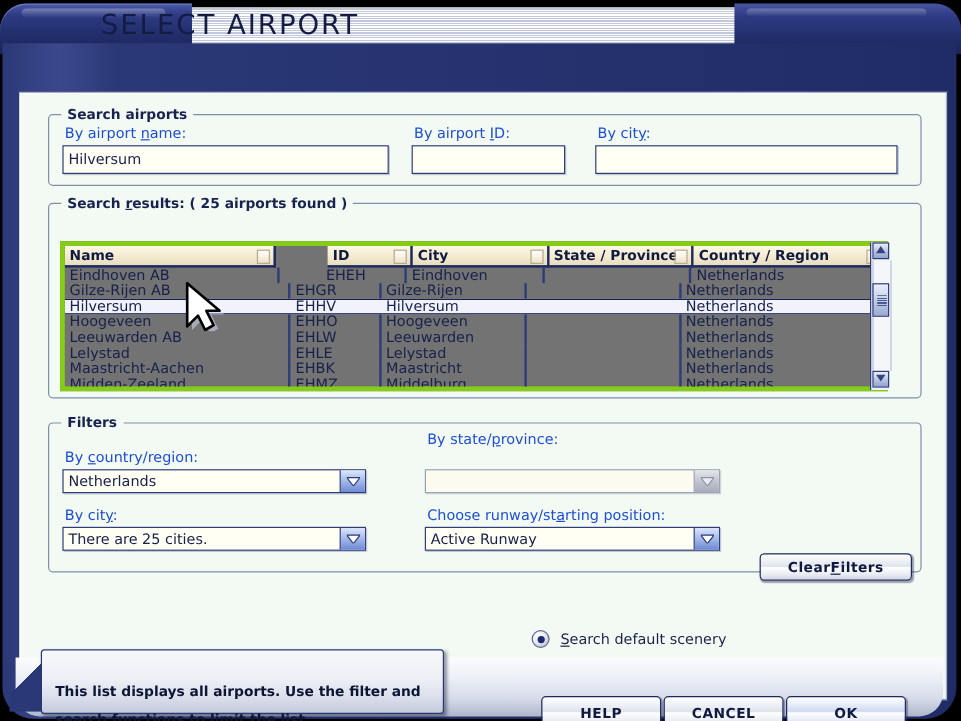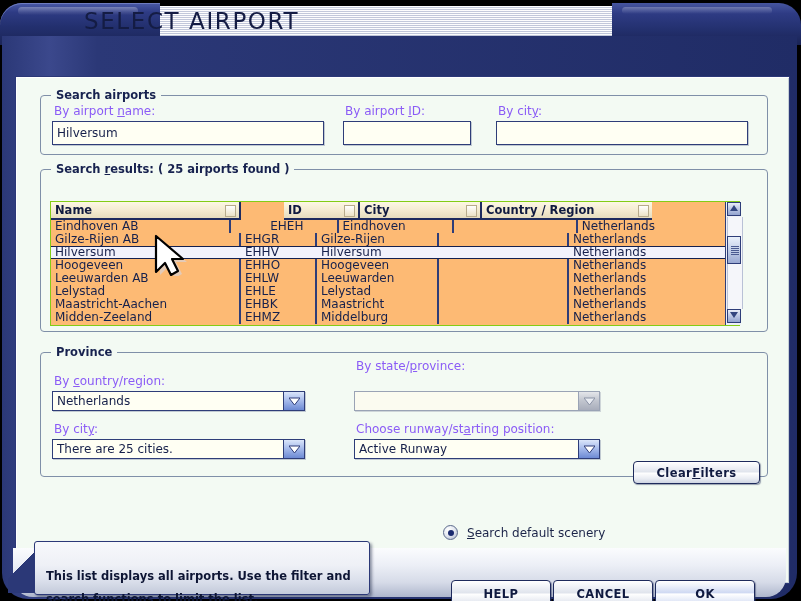--- a/index.html
+++ b/index.html
@@ -85,42 +85,42 @@
     position: absolute; top: -8px; left: 10px;
     background: #f3faf3;
     padding: 0 5px;
     font-size: 11.5px; font-weight: bold; color: #17224f;
     white-space: nowrap;
   }
 
   
   .fld-label {
     position: absolute;
-    font-size: 12px; color: #8b5cf6;
+    font-size: 12px; color: #1d4ed8;
     white-space: nowrap;
   }
   .fld-label u { text-decoration: underline; }
 
   .textinput {
     position: absolute;
     background: #fffff3;
     border: 1px solid #2e3d78;
     box-sizing: border-box;
     font-size: 12px; color: #16204a;
     padding: 2px 4px;
     line-height: 18px;
     box-shadow: 1px 1px 0 rgba(150,160,180,.55);
     overflow: hidden; white-space: nowrap;
   }
 
   
   .listbox {
     position: absolute;
-    background: #fdba74;
-    border: 1px solid #84cc16;
+    background: #737373;
+    border: 4px solid #84cc16;
     box-sizing: border-box;
     overflow: hidden;
   }
   .hdr-row { display: flex; height: 18px; }
   .hdr-cell {
     background: linear-gradient(to bottom, #fdf8e4 0%, #f3ead0 55%, #e6dcbe 100%);
     border-right: 2px solid #1d2a5e;
     border-bottom: 2px solid #1d2a5e;
     box-sizing: border-box;
     font-size: 11.5px; font-weight: bold; color: #101a40;
@@ -303,20 +303,21 @@
         <span class="group-legend">
           <span>Search </span><u>r</u><span>esults: ( 25 airports found )</span>
         </span>
       </div>
 
       <div class="listbox" style="left:34px; top:124px; width:690px; height:125px;">
         <div class="hdr-row" id="hdrRow">
             <div class="hdr-cell" style="width: 190px;">Name</div>
             <div class="hdr-cell" style="width: 76px; margin-left: 43px;">ID</div>
             <div class="hdr-cell" style="width: 122px;">City</div>
+            <div class="hdr-cell" style="width: 130px;">State / Province</div>
             <div class="hdr-cell" style="width: 170px;">Country / Region</div>
           </div>
         <div class="body-rows" id="bodyRows">
             <div class="data-row">
               <div class="data-cell" style="width: 190px;">Eindhoven AB</div>
               <div class="data-cell" style="width: 76px; margin-left: 35px;">EHEH</div>
               <div class="data-cell" style="width: 122px;">Eindhoven</div>
               <div class="data-cell" style="width: 130px;"></div>
               <div class="data-cell" style="width: 170px;">Netherlands</div>
             </div>
@@ -384,21 +385,21 @@
           <span class="sb-grip"></span>
         </div>
         <div class="sb-btn" style="top:107px;">
           <svg width="8" height="7" viewBox="0 0 8 7">
               <polygon points="0,0 8,0 4,6" fill="#33457f"></polygon>
             </svg>
         </div>
       </div>
 
       <div class="group" style="left:24px; top:275px; width:726px; height:123px;">
-        <span class="group-legend">Province</span>
+        <span class="group-legend">Filters</span>
       </div>
 
       <div class="fld-label" style="left:38px; top:297px;">
         <span>By </span><u>c</u><span>ountry/region:</span>
       </div>
       <div class="combo" style="left:36px; top:314px; width:253px; height:20px;">
         <span class="combo-text">Netherlands</span>
         <span class="combo-btn">
           <svg width="11" height="8" viewBox="0 0 11 8">
               <polygon points="0,1 11,1 5.5,8" fill="#ffffff" stroke="#2e3d78" stroke-width="1"></polygon>

